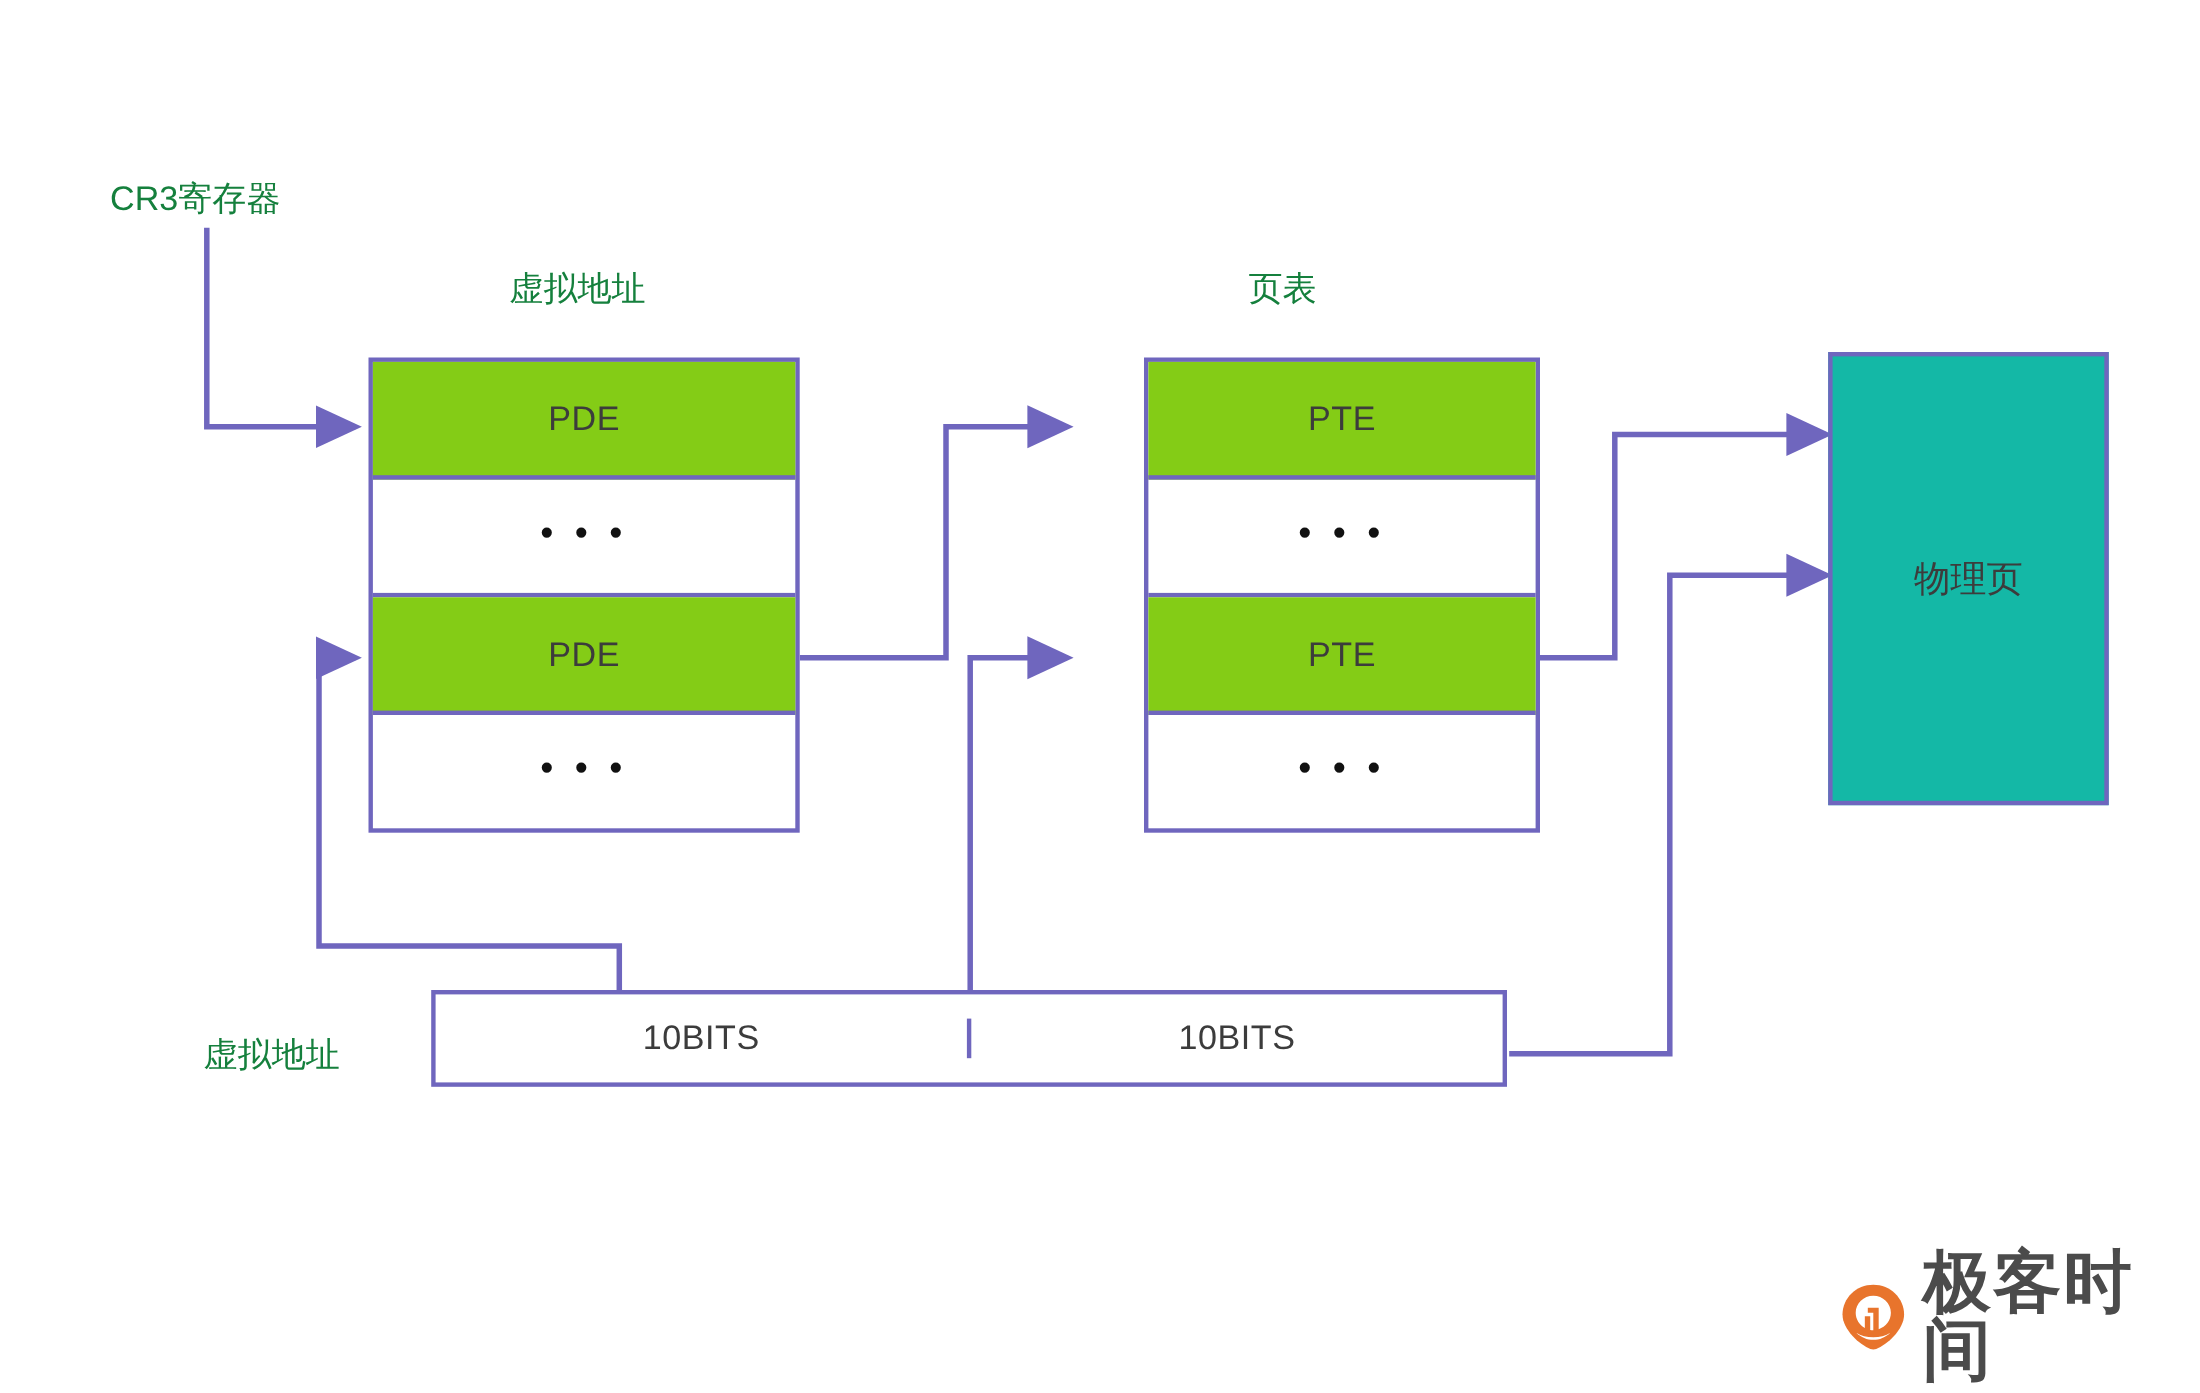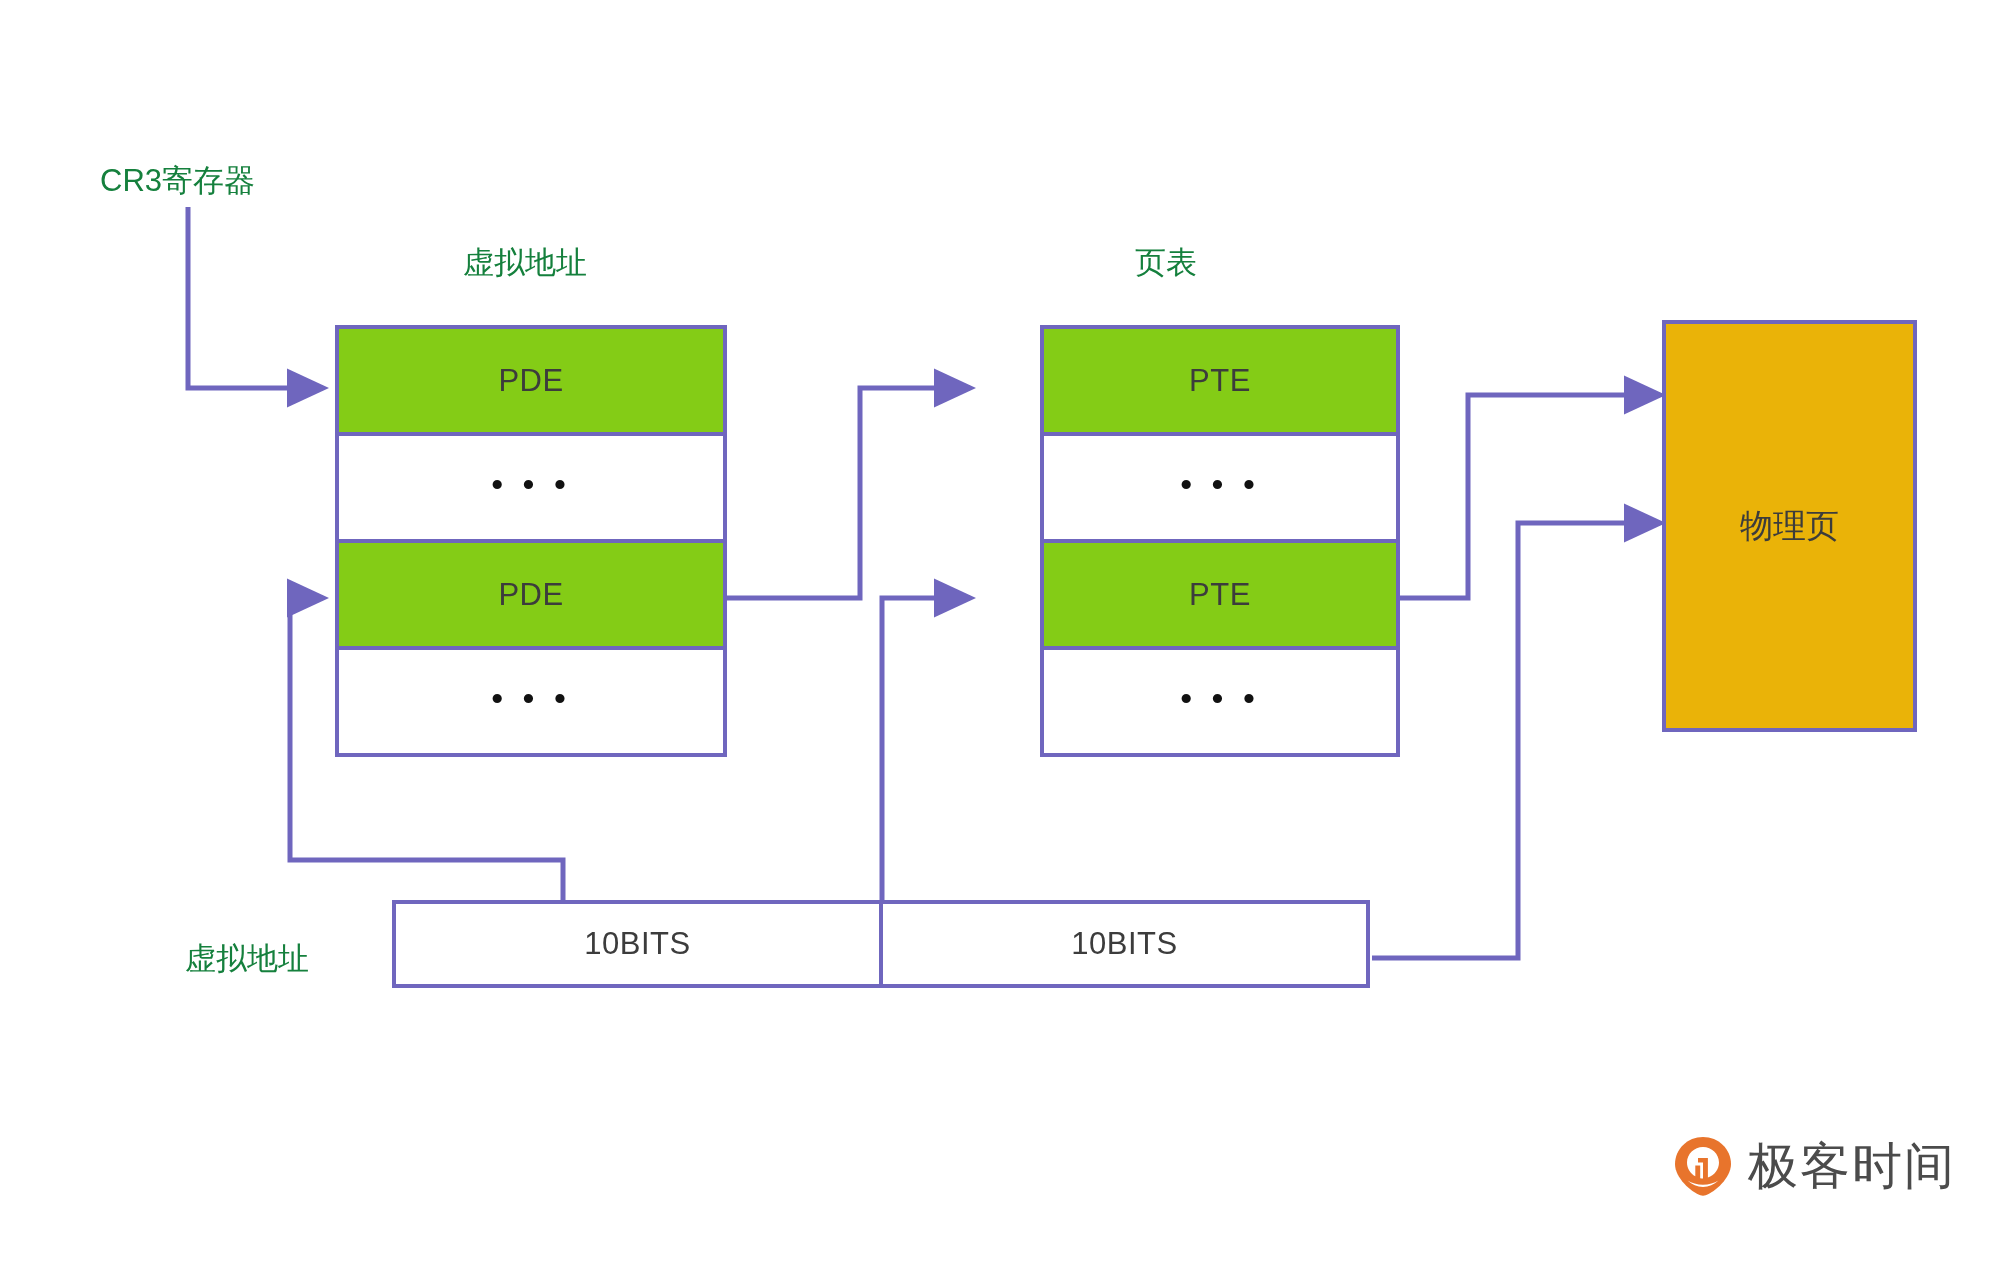--- a/index.html
+++ b/index.html
@@ -47,21 +47,21 @@
     font-size:34px;
     letter-spacing:5px;
     color:#111;
     padding-bottom:6px;
   }
 
   
   .physbox{
     position:absolute;
     border:4px solid #6F66BE;
-    background:#eab308;
+    background:#14b8a6;
     box-sizing:border-box;
     display:flex;
     align-items:center;
     justify-content:center;
     color:#3c3c3c;
     font-size:33px;
   }
 
   
   .vabar{
@@ -90,25 +90,25 @@
   .logo{
     position:absolute;
     display:flex;
     align-items:center;
     gap:14px;
   }
   .logo-mark{
     width:62px;height:62px;position:relative;flex:0 0 auto;
   }
   .logo-text{
-    font-size:50px;
+    font-size:62px;
     color:#4b4b4b;
     letter-spacing:2px;
     line-height:1;
-    font-weight:400;
+    font-weight:700;
   }
 </style>
 </head>
 <body>
 
 <div id="canvas">
 
   <svg id="wires" viewBox="0 0 2000 1266" xmlns="http://www.w3.org/2000/svg">
     <defs>
       <marker id="arrow" markerWidth="9" markerHeight="9" refX="7.2" refY="4.5" orient="auto" markerUnits="strokeWidth">
@@ -166,21 +166,21 @@
     </div>
     <div class="row dots" style="height:103px;">
       <span>• • •</span>
     </div>
   </div>
 
   <div class="physbox" style="left:1662px;top:320px;width:255px;height:412px;">
     <span>物理页</span>
   </div>
 
-  <div class="vabar" style="left:392px;top:900px;width:978px;height:88px;">
+  <div class="vabar" style="left:392px;top:900px;width:978px;height:88px;align-items:center;">
     <div class="vaseg">
       <span>10BITS</span>
     </div>
     <div class="vaseg">
       <span>10BITS</span>
     </div>
   </div>
 
   <div class="logo" style="left:1672px;top:1135px;">
     <span class="logo-mark">

